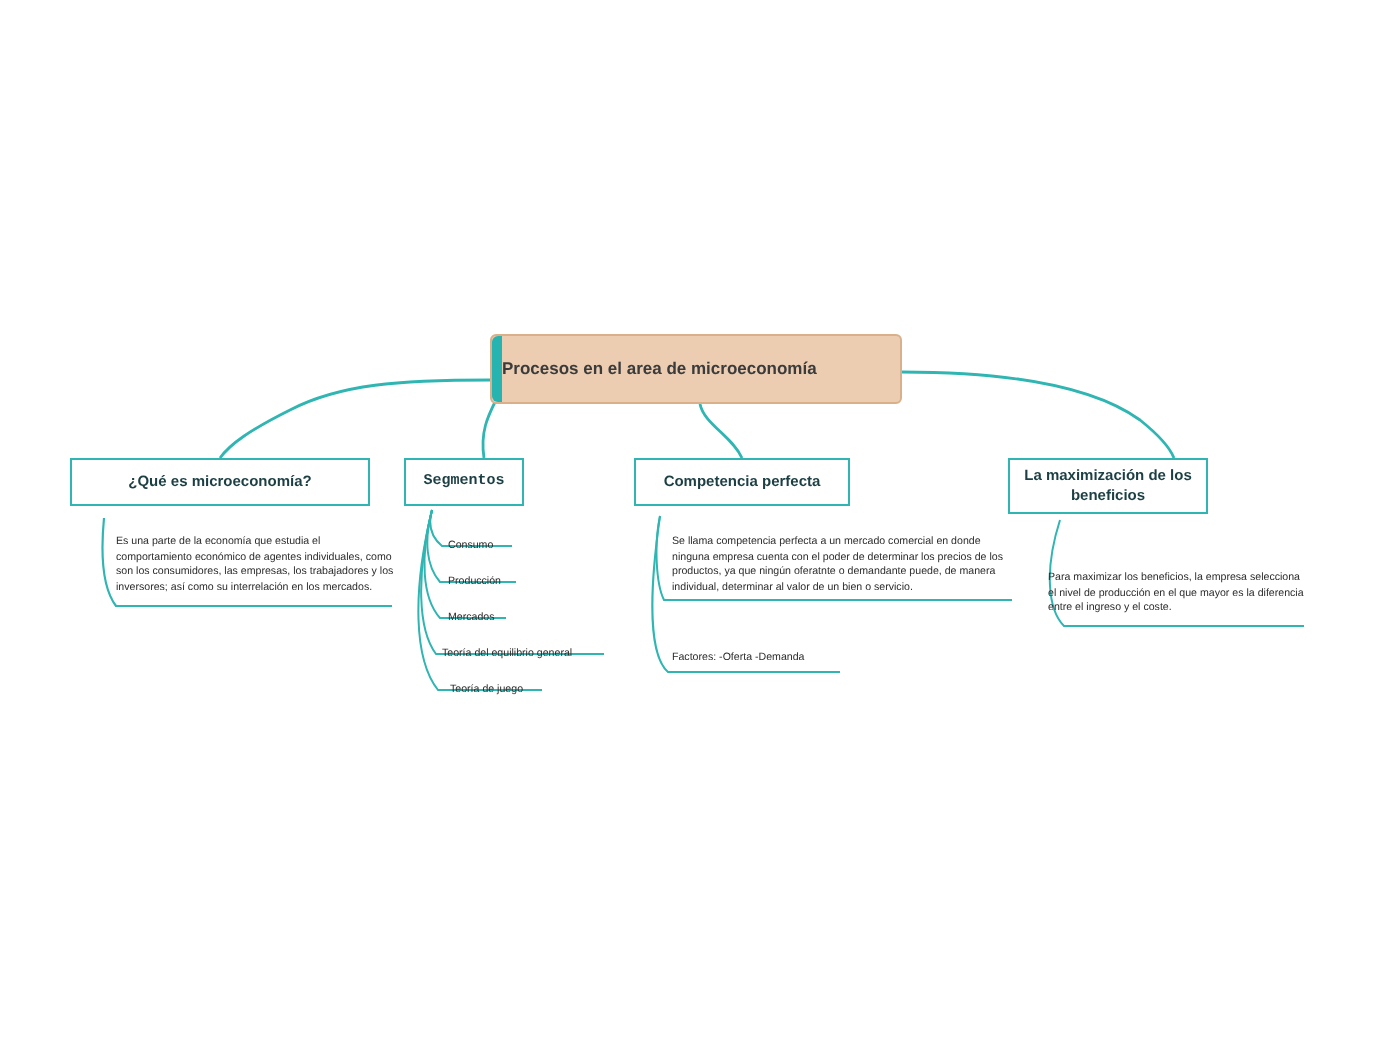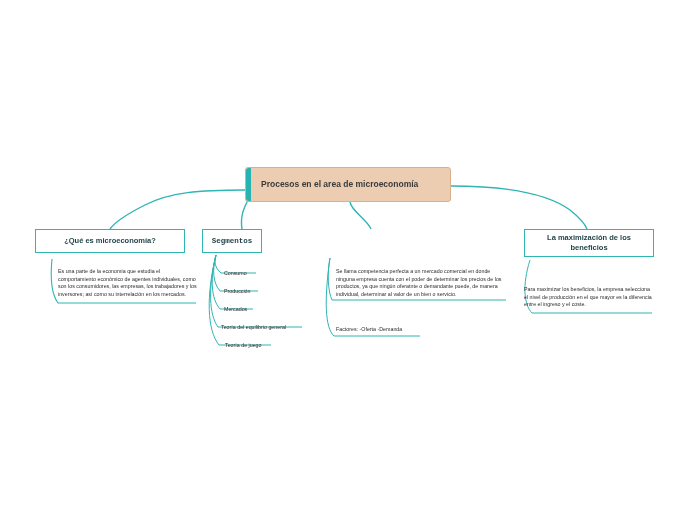--- a/index.html
+++ b/index.html
@@ -41,21 +41,20 @@
     display: flex;
     align-items: center;
   }
   .root-node .bar {
     width: 5px;
     height: 100%;
     background: #27b3b0;
     border-radius: 3px 0 0 3px;
   }
   .root-label {
-    padding-left: 10px;
     padding-right: 8px;
     font-size: 8.5px;
     font-weight: bold;
     color: #3b3b3b;
     line-height: 11px;
   }
 
   
   .topic {
     position: absolute;
@@ -89,23 +88,23 @@
     height: 24px;
     font-family: Liberation Mono, monospace;
   }
   #topic-comp {
     left: 317px;
     top: 229px;
     width: 108px;
     height: 24px;
   }
   #topic-max {
-    left: 524px;
-    top: 229px;
-    width: 130px;
+    left: 504px;
+    top: 229px;
+    width: 100px;
     height: 28px;
   }
 
   
   .body-text {
     position: absolute;
     font-size: 5.3px;
     color: #2c2c2c;
     line-height: 7.6px;
   }
@@ -186,20 +185,23 @@
 
   <div class="topic" id="topic-seg">
     <span class="t-label">Segmentos</span>
   </div>
   <div class="leaf" id="leaf-0">Consumo</div>
   <div class="leaf" id="leaf-1">Producción</div>
   <div class="leaf" id="leaf-2">Mercados</div>
   <div class="leaf" id="leaf-3">Teoría del equilibrio general</div>
   <div class="leaf" id="leaf-4">Teoría de juego</div>
 
+  <div class="topic" id="topic-comp">
+    <span class="t-label">Competencia perfecta</span>
+  </div>
   <div class="body-text" id="body-comp">Se llama competencia perfecta a un mercado comercial en donde ninguna empresa cuenta con el poder de determinar los precios de los productos, ya que ningún oferatnte o demandante puede, de manera individual, determinar al valor de un bien o servicio.</div>
   <div class="body-text" id="body-comp-factors">Factores: -Oferta -Demanda</div>
 
   <div class="topic" id="topic-max">
     <span class="t-label">La maximización de los beneficios</span>
   </div>
   <div class="body-text" id="body-max">Para maximizar los beneficios, la empresa selecciona el nivel de producción en el que mayor es la diferencia entre el ingreso y el coste.</div>
 
 </div>
 

